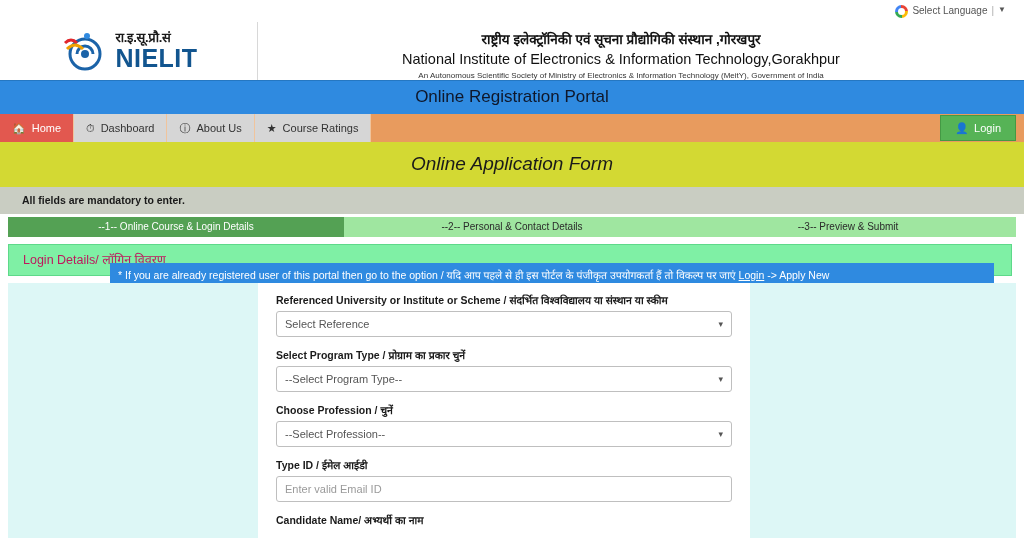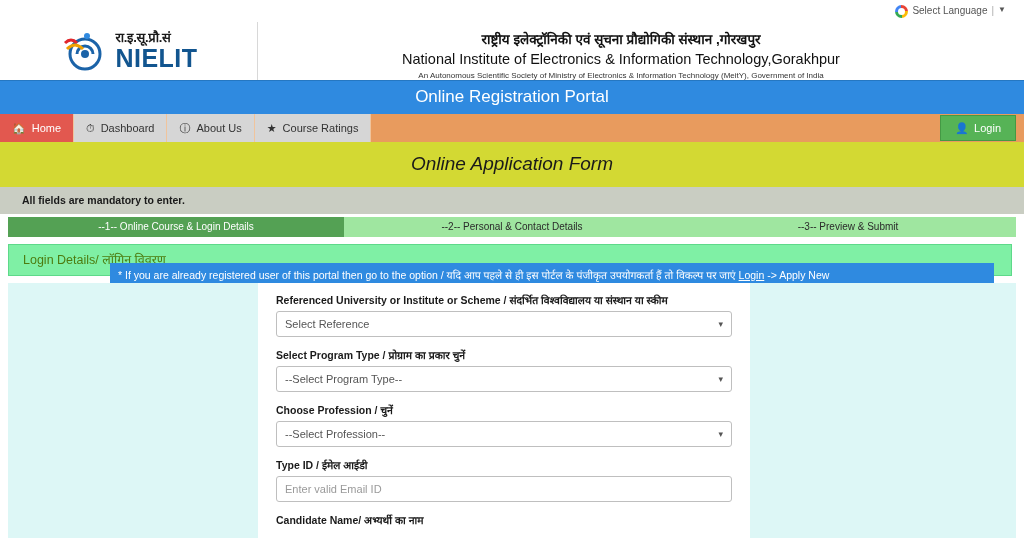--- a/index.html
+++ b/index.html
@@ -108,21 +108,21 @@
   }
   .title-sub {
     font-size: 8px;
     color: #333;
     margin-top: 4px;
   }
 
   
   .portal-band {
     background: #2f8ae0;
-    color: #ffffff;
+    color: #0f172a;
     text-align: center;
     font-size: 17px;
     padding: 6px 0 7px 0;
     border-top: 1px solid #2577c2;
   }
 
   
   .navbar {
     background: #e89b5e;
     height: 28px;
@@ -194,21 +194,21 @@
   }
   .step.done { background: #54a154; }
   .step.todo { background: #9fe6a0; color: #2a2a2a; }
 
   
   .section-bar {
     margin: 4px 12px 0 8px;
     background: #7ff0a5;
     border: 1px solid #5ed98a;
     font-size: 12.5px;
-    color: #4d7c0f;
+    color: #be185d;
     padding: 6px 0 7px 14px;
   }
 
   
   .notice {
     position: absolute;
     left: 110px;
     top: 263px;
     right: 30px;
     background: #2f8ae0;

